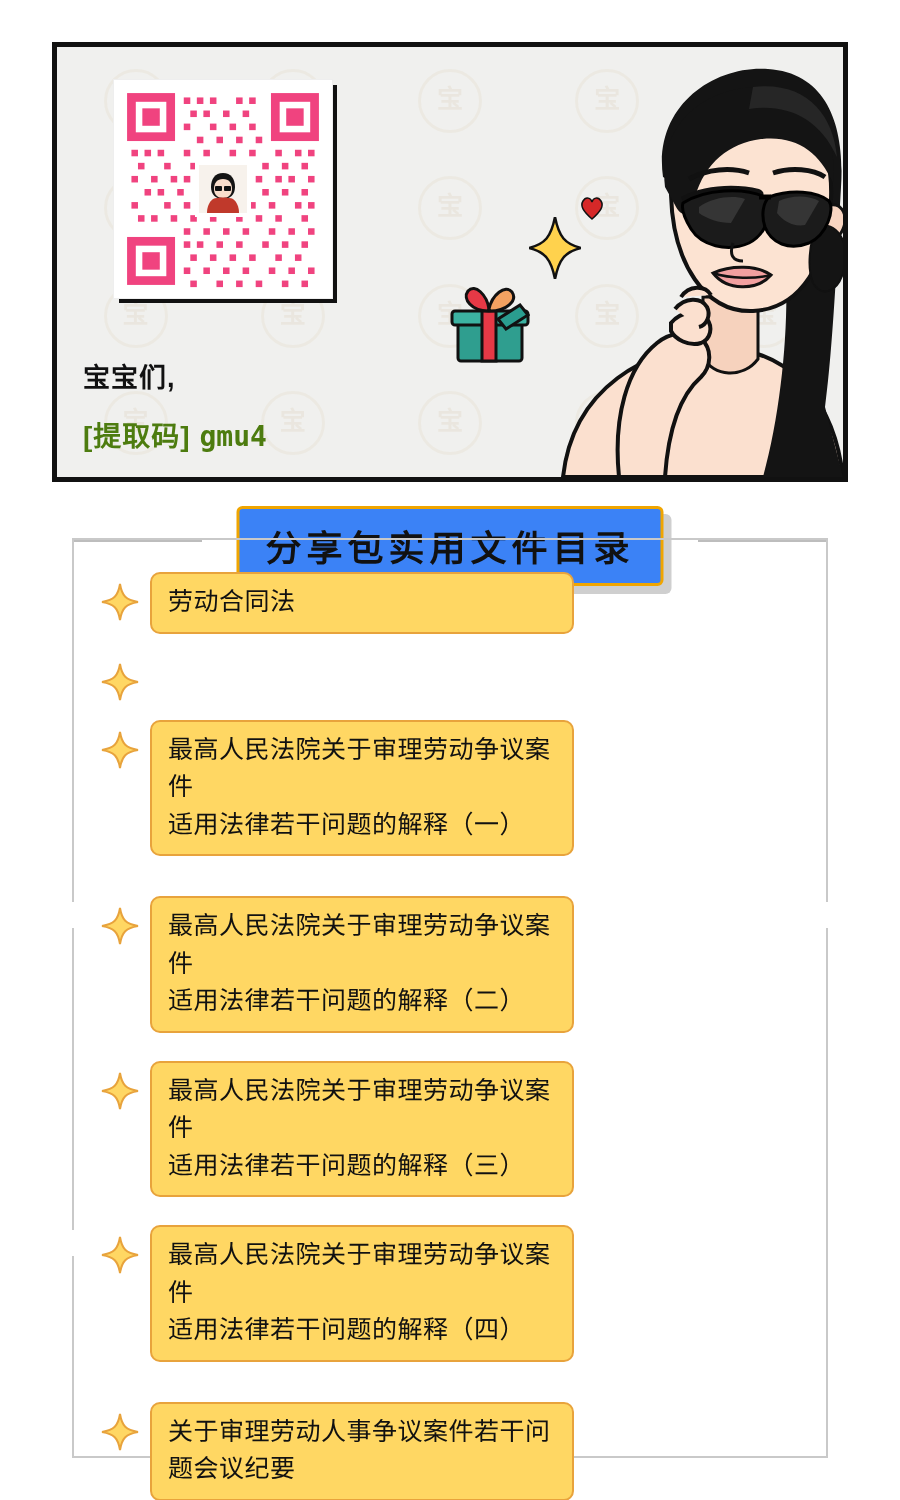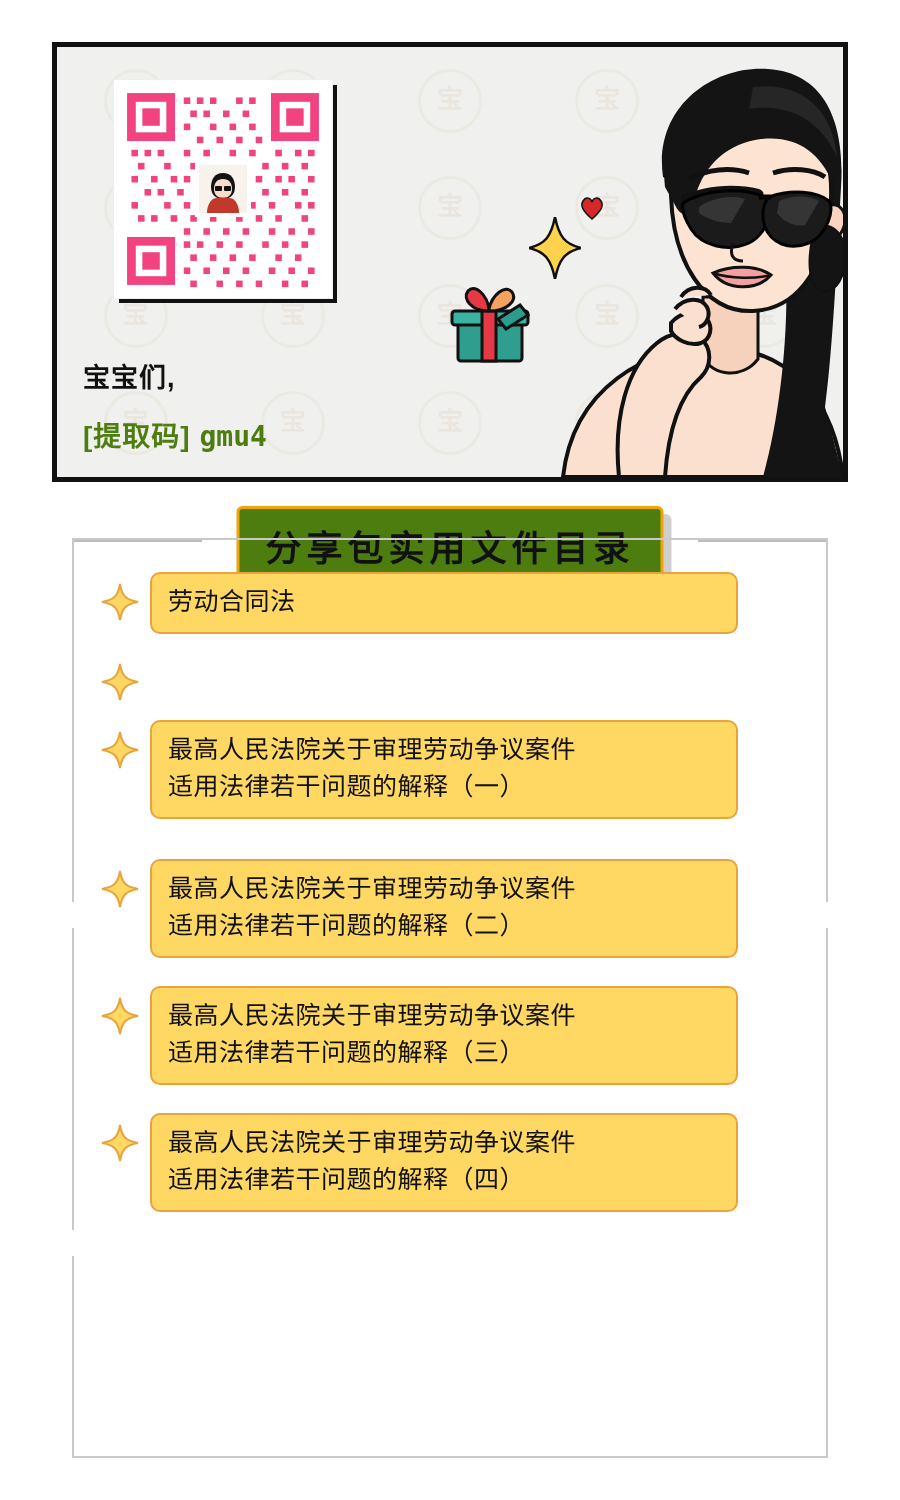--- a/index.html
+++ b/index.html
@@ -171,21 +171,21 @@
     background: #bdbdbd;
   }
   .title-rule.left { left: 72px; width: 130px; }
   .title-rule.right { right: 72px; width: 130px; }
 
   .title-badge {
     position: absolute;
     left: 50%;
     transform: translateX(-50%);
     top: 8px;
-    background: #4d7c0f;
+    background: #3b82f6;
     border: 3px solid #f0a500;
     border-radius: 6px;
     padding: 10px 26px 12px 26px;
     box-shadow: 8px 8px 0 #cfcfcf;
   }
   .title-badge-text {
     font-size: 36px;
     font-weight: bold;
     color: #111;
     letter-spacing: 5px;
@@ -225,21 +225,21 @@
   }
   .diamond-icon {
     flex: 0 0 auto;
     width: 40px;
     height: 40px;
     margin-top: 10px;
     margin-right: 10px;
   }
   .pill {
     flex: 0 0 auto;
-    width: 588px;
+    width: 424px;
     background: #ffd763;
     border: 2px solid #e8a33c;
     border-radius: 10px;
     padding: 9px 16px 11px 16px;
     box-sizing: border-box;
   }
   .pill-text {
     font-size: 25px;
     line-height: 1.5;
     color: #111;
@@ -573,14 +573,23 @@
   <div class="list-item item-gap-lg">
     <svg class="diamond-icon" viewBox="0 0 40 40" xmlns="http://www.w3.org/2000/svg">
       <path d="M20 2 C22 14 26 18 38 20 C26 22 22 26 20 38 C18 26 14 22 2 20 C14 18 18 14 20 2 Z" fill="#ffd763" stroke="#e8a33c" stroke-width="2"></path>
     </svg>
     <div class="pill">
       <div class="pill-text">最高人民法院关于审理劳动争议案件
 适用法律若干问题的解释（四）</div>
     </div>
   </div>
 
+  <div class="list-item">
+    <svg class="diamond-icon" viewBox="0 0 40 40" xmlns="http://www.w3.org/2000/svg">
+      <path d="M20 2 C22 14 26 18 38 20 C26 22 22 26 20 38 C18 26 14 22 2 20 C14 18 18 14 20 2 Z" fill="#ffd763" stroke="#e8a33c" stroke-width="2"></path>
+    </svg>
+    <div class="pill">
+      <div class="pill-text">关于审理劳动人事争议案件若干问
+题会议纪要</div>
+    </div>
+  </div>
 
 </div>
 
 </body></html>

